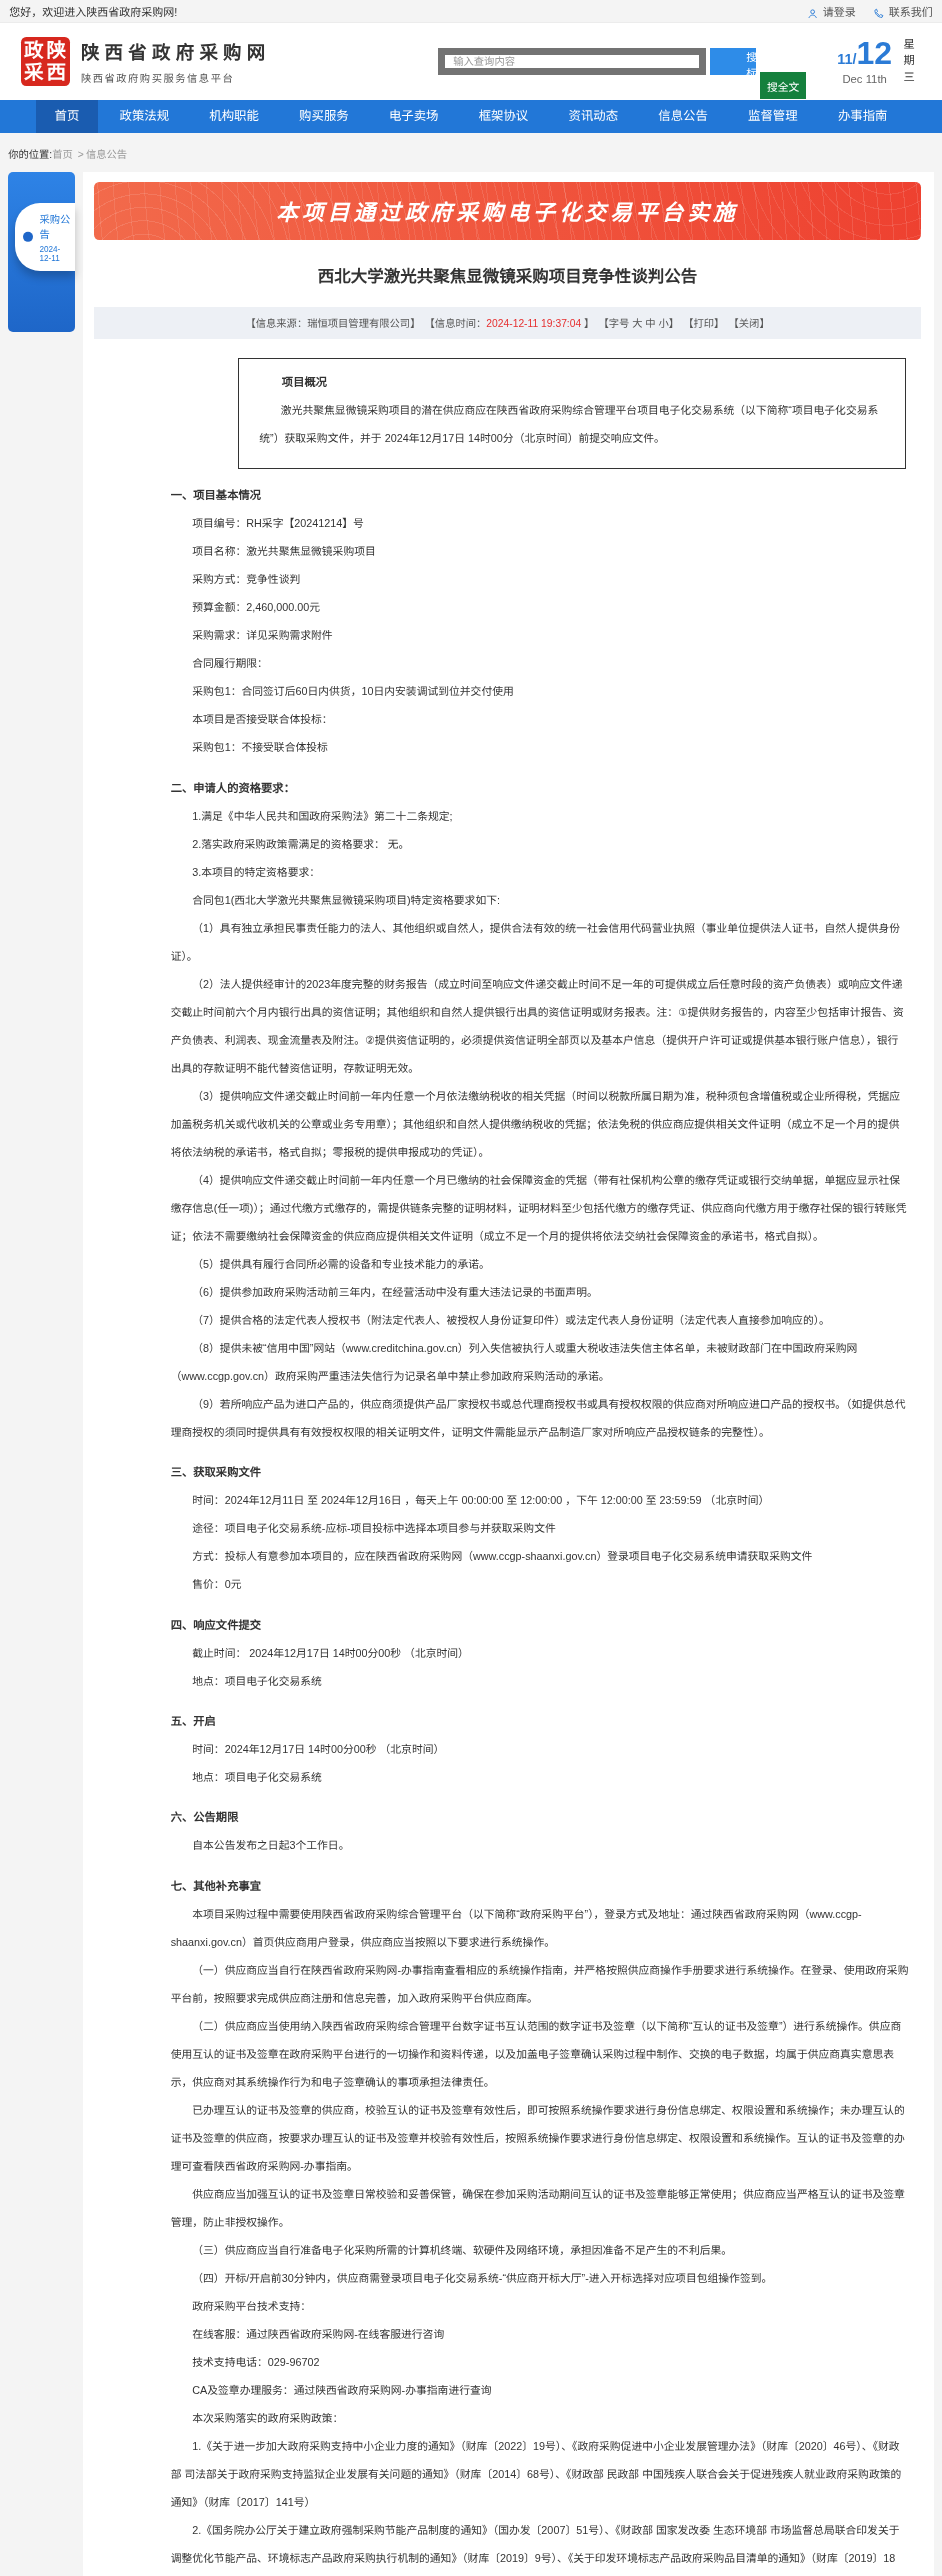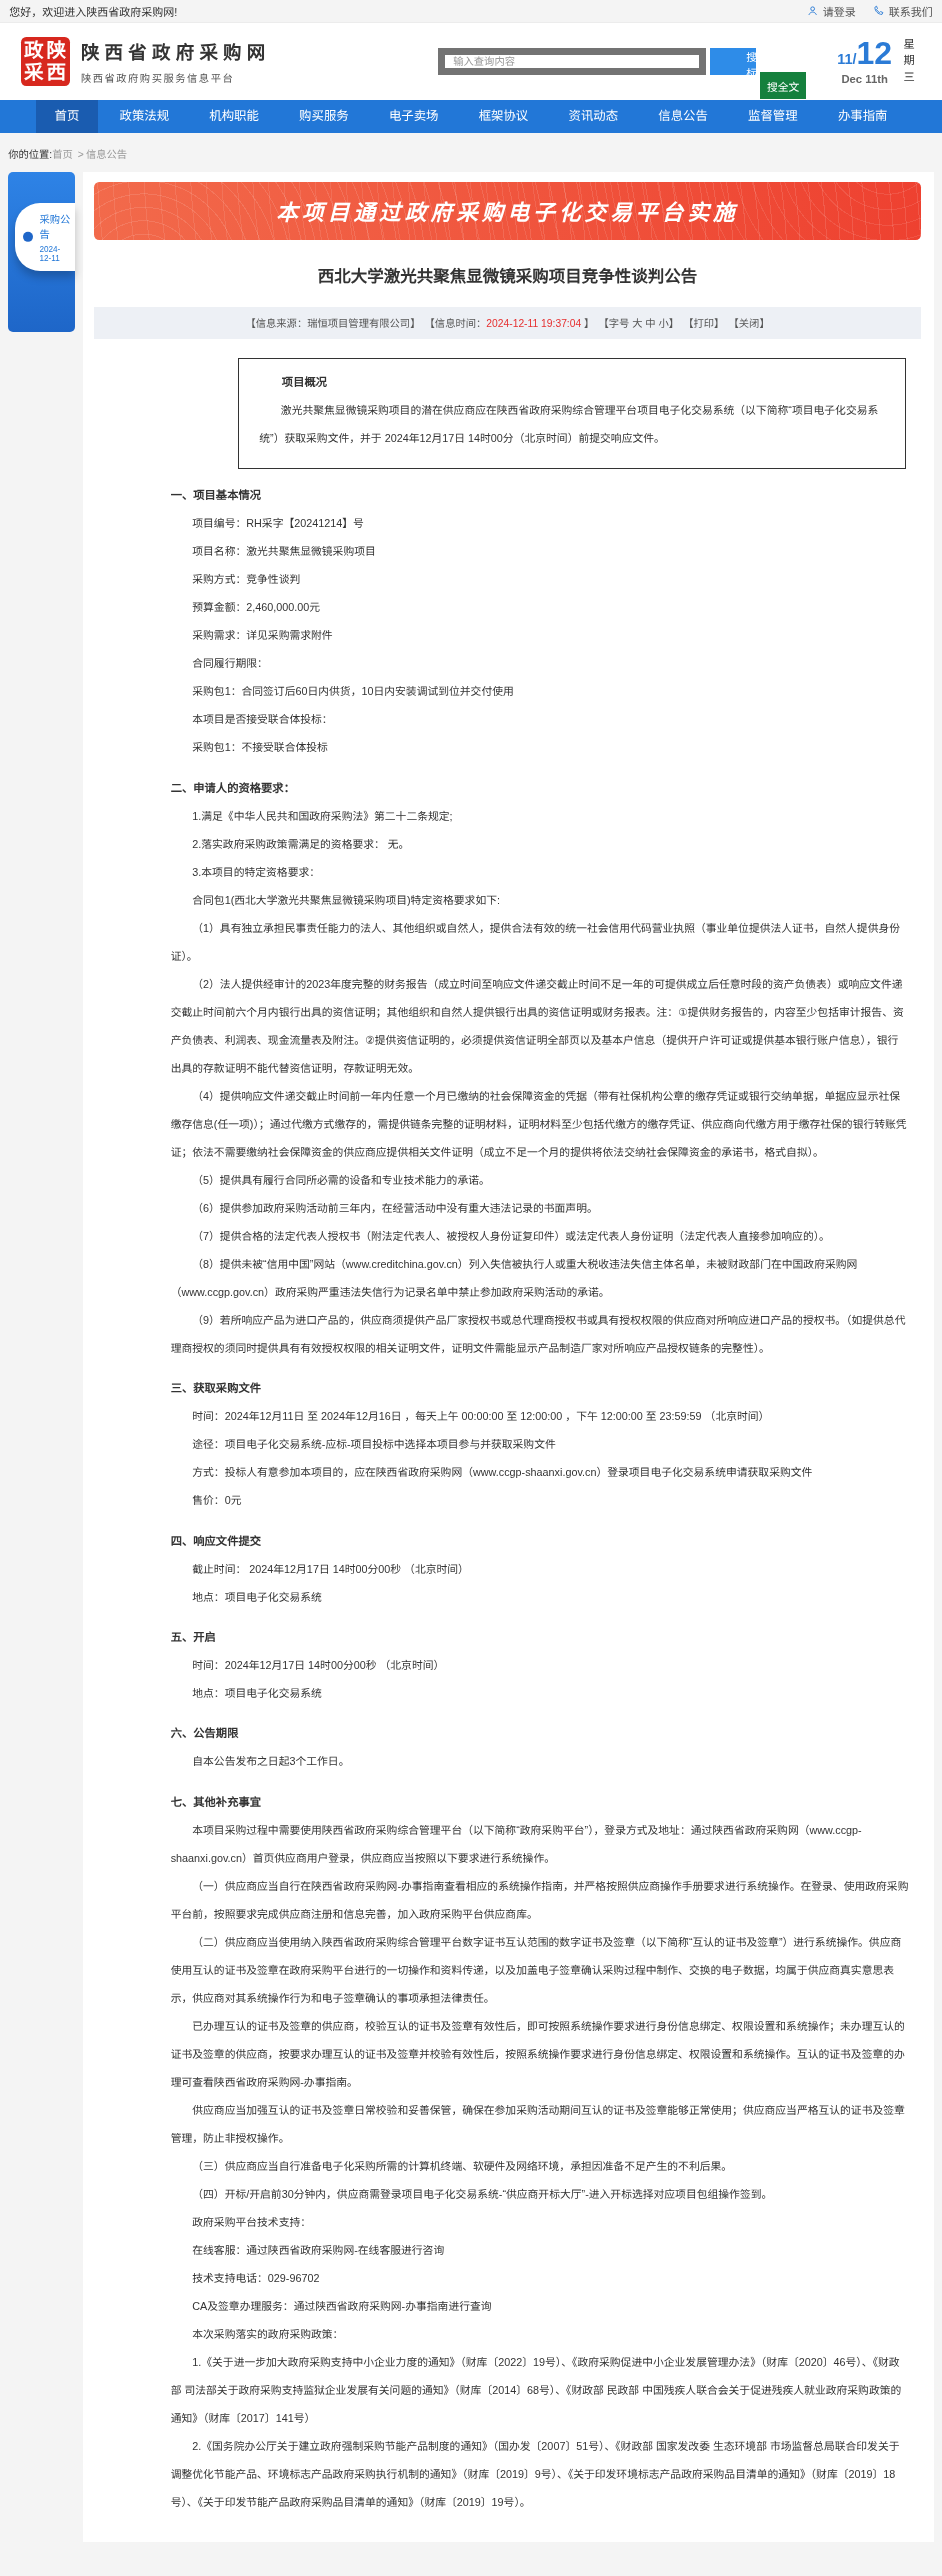--- a/index.html
+++ b/index.html
@@ -2,41 +2,41 @@
 <html lang="zh-CN" style="font-size:8.2px"><head>
 <meta charset="utf-8">
 <style>
   * { margin:0; padding:0; box-sizing:border-box; }
   body { font-family:"Liberation Sans","DejaVu Sans",sans-serif; background:#f4f4f4; }
   .page { width:942px; background:#f4f4f4; }
 
   
   .topbar { height:23px; background:#f4f4f4; border-bottom:0.5px solid #ececec; display:flex; align-items:center; justify-content:space-between; padding:0 9.3px; font-size:11px; color:#333; }
   .topbar-right { display:flex; align-items:center; gap:17.5px; color:#555; }
-  .top-link { display:flex; align-items:center; gap:4.1px; cursor:pointer; }
+  .top-link { display:flex; align-items:flex-end; gap:4.1px; cursor:pointer; }
   .top-ic svg { display:block; }
 
   
   .header { height:77px; background:#ffffff; display:flex; align-items:center; padding:0 20.6px; }
   .logo { width:49px; height:49px; background:#d7281e; border-radius:5.2px; display:grid; grid-template-columns:1fr 1fr; place-items:center; color:#fff; font-size:19.6px; font-weight:bold; line-height:1; padding:2.1px; }
   .brand { margin-left:11.3px; }
   .site-title { font-size:18.5px; font-weight:bold; color:#333; letter-spacing:5.2px; }
   .site-sub { font-size:10.3px; color:#555; letter-spacing:1.5px; margin-top:5.2px; }
   .search-wrap { display:flex; align-items:center; margin-left:auto; }
   .search-input { width:268px; height:27px; border:7px solid #737373; background:#fff; font-size:10.3px; padding:0 8.2px; color:#333; outline:none; }
   .search-input::placeholder { color:#999; }
   .btn-search { height:27px; width:46px; border:none; color:#fff; font-size:10.8px; margin-left:4.1px; cursor:pointer; }
   .btn-title { background:#2e8ce8;padding-left:36px; }
   .btn-full { background:#15803d;margin-top:48px; }
   .datebox { display:flex; align-items:flex-start; margin-left:31px; margin-right:5.2px; }
   .date-nums { text-align:center; }
   .date-line1 { color:#2b7bd6; white-space:nowrap; }
   .date-m { font-size:14.4px; font-weight:bold; }
   .date-d { font-size:32px; font-weight:bold; }
-  .date-en { font-size:11.3px; color:#666; font-weight:bold; margin-top:1px; }
+  .date-en { font-size:11.3px; color:#666; font-weight:normal; margin-top:1px; }
   .weekday { writing-mode:vertical-rl; font-size:11.3px; color:#333; letter-spacing:5.2px; margin-left:8.2px; margin-top:3.1px; }
 
   
   .nav { height:33px; background:#2277d7; display:flex; justify-content:space-between; padding:0 36px; }
   .nav-item { color:#fff; font-size:12.4px; line-height:33px; padding:0 18.5px; cursor:pointer; white-space:nowrap; }
   .nav-item.active { background:#1a5cb0; }
 
   
   .crumbs { padding:13.4px 0 8.2px 8.2px; font-size:10.3px; color:#333; }
   .crumbs .lnk { color:#999; cursor:pointer; }
@@ -187,20 +187,21 @@
               <p class="para">采购包1：不接受联合体投标</p>
             </div>
             <div>
               <div class="sec-h">二、申请人的资格要求：</div>
               <p class="para">1.满足《中华人民共和国政府采购法》第二十二条规定;</p>
               <p class="para">2.落实政府采购政策需满足的资格要求： 无。</p>
               <p class="para">3.本项目的特定资格要求：</p>
               <p class="para">合同包1(西北大学激光共聚焦显微镜采购项目)特定资格要求如下:</p>
               <p class="para">（1）具有独立承担民事责任能力的法人、其他组织或自然人，提供合法有效的统一社会信用代码营业执照（事业单位提供法人证书，自然人提供身份证）。</p>
               <p class="para">（2）法人提供经审计的2023年度完整的财务报告（成立时间至响应文件递交截止时间不足一年的可提供成立后任意时段的资产负债表）或响应文件递交截止时间前六个月内银行出具的资信证明；其他组织和自然人提供银行出具的资信证明或财务报表。注：①提供财务报告的，内容至少包括审计报告、资产负债表、利润表、现金流量表及附注。②提供资信证明的，必须提供资信证明全部页以及基本户信息（提供开户许可证或提供基本银行账户信息），银行出具的存款证明不能代替资信证明，存款证明无效。</p>
+              <p class="para">（3）提供响应文件递交截止时间前一年内任意一个月依法缴纳税收的相关凭据（时间以税款所属日期为准，税种须包含增值税或企业所得税，凭据应加盖税务机关或代收机关的公章或业务专用章）；其他组织和自然人提供缴纳税收的凭据；依法免税的供应商应提供相关文件证明（成立不足一个月的提供将依法纳税的承诺书，格式自拟；零报税的提供申报成功的凭证）。</p>
               <p class="para">（4）提供响应文件递交截止时间前一年内任意一个月已缴纳的社会保障资金的凭据（带有社保机构公章的缴存凭证或银行交纳单据，单据应显示社保缴存信息(任一项)）；通过代缴方式缴存的，需提供链条完整的证明材料，证明材料至少包括代缴方的缴存凭证、供应商向代缴方用于缴存社保的银行转账凭证；依法不需要缴纳社会保障资金的供应商应提供相关文件证明（成立不足一个月的提供将依法交纳社会保障资金的承诺书，格式自拟）。</p>
               <p class="para">（5）提供具有履行合同所必需的设备和专业技术能力的承诺。</p>
               <p class="para">（6）提供参加政府采购活动前三年内，在经营活动中没有重大违法记录的书面声明。</p>
               <p class="para">（7）提供合格的法定代表人授权书（附法定代表人、被授权人身份证复印件）或法定代表人身份证明（法定代表人直接参加响应的）。</p>
               <p class="para">（8）提供未被“信用中国”网站（www.creditchina.gov.cn）列入失信被执行人或重大税收违法失信主体名单，未被财政部门在中国政府采购网（www.ccgp.gov.cn）政府采购严重违法失信行为记录名单中禁止参加政府采购活动的承诺。</p>
               <p class="para">（9）若所响应产品为进口产品的，供应商须提供产品厂家授权书或总代理商授权书或具有授权权限的供应商对所响应进口产品的授权书。（如提供总代理商授权的须同时提供具有有效授权权限的相关证明文件，证明文件需能显示产品制造厂家对所响应产品授权链条的完整性）。</p>
             </div>
             <div>
               <div class="sec-h">三、获取采购文件</div>
               <p class="para">时间：2024年12月11日 至 2024年12月16日 ，每天上午 00:00:00 至 12:00:00 ，下午 12:00:00 至 23:59:59  （北京时间）</p>

